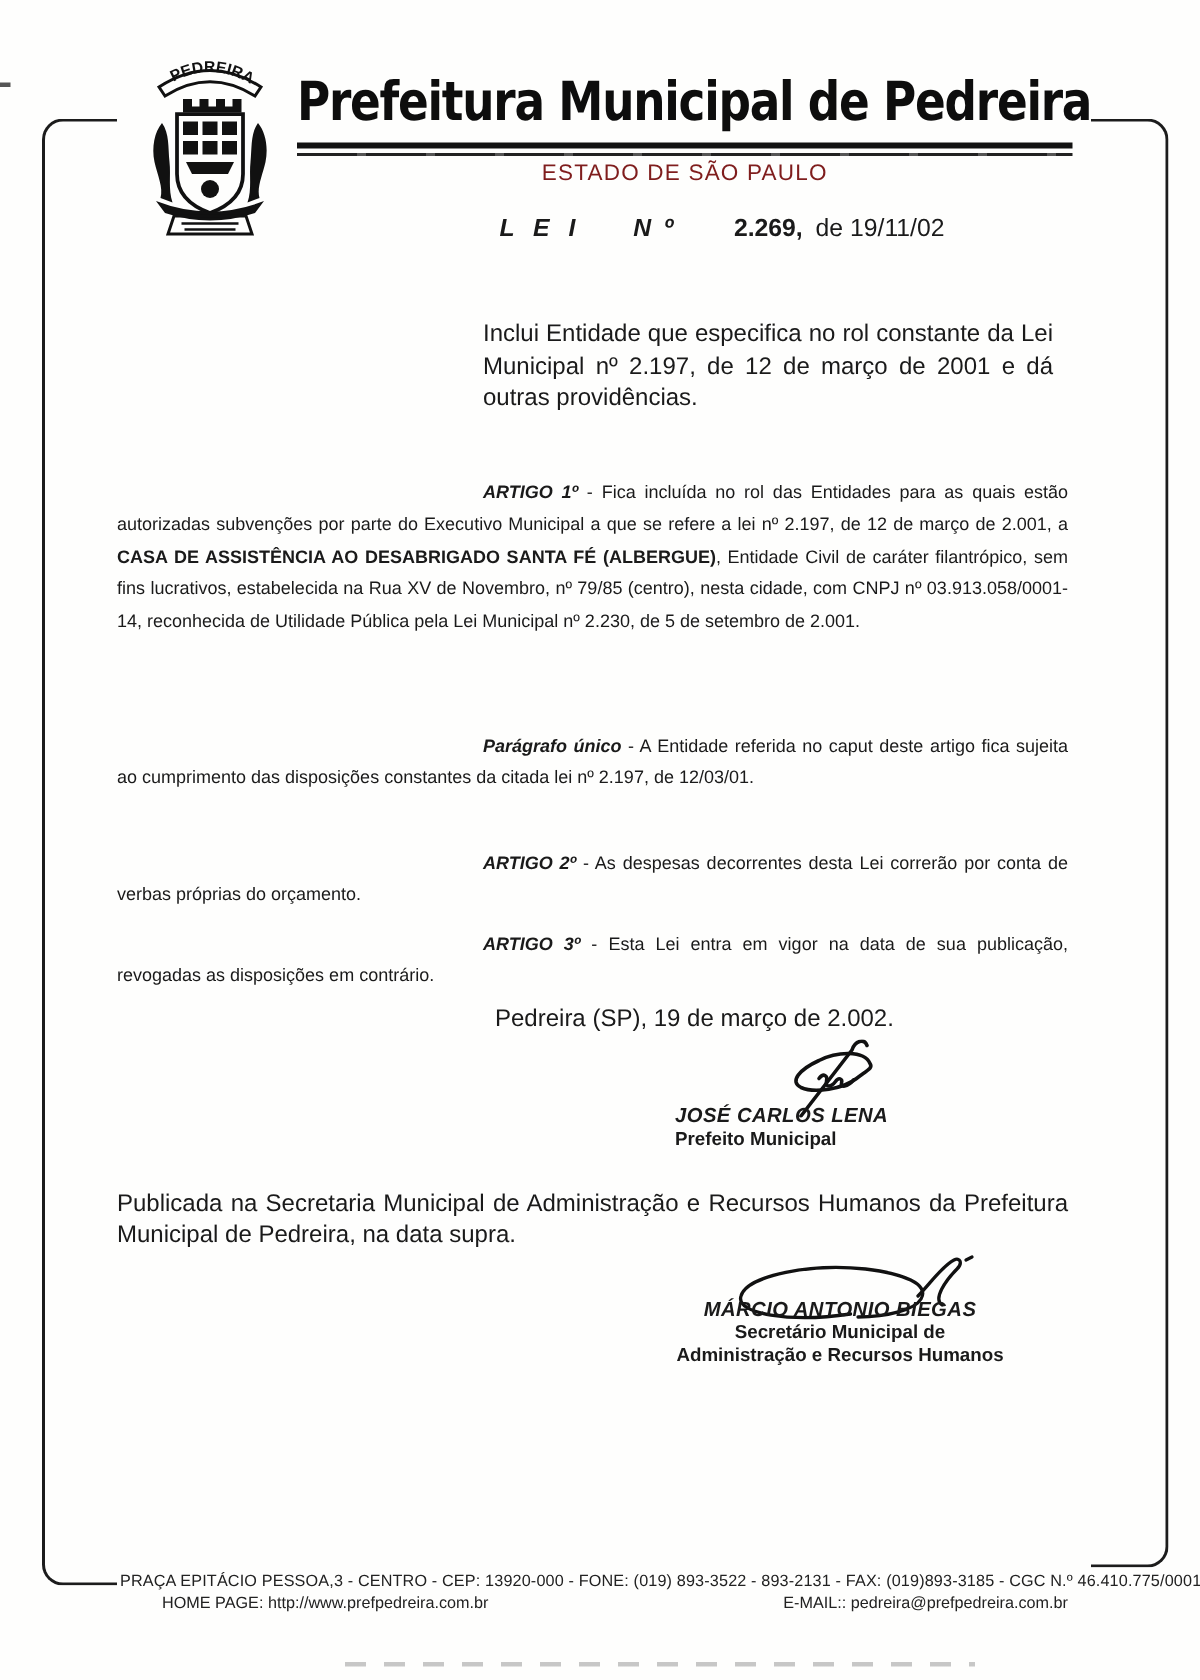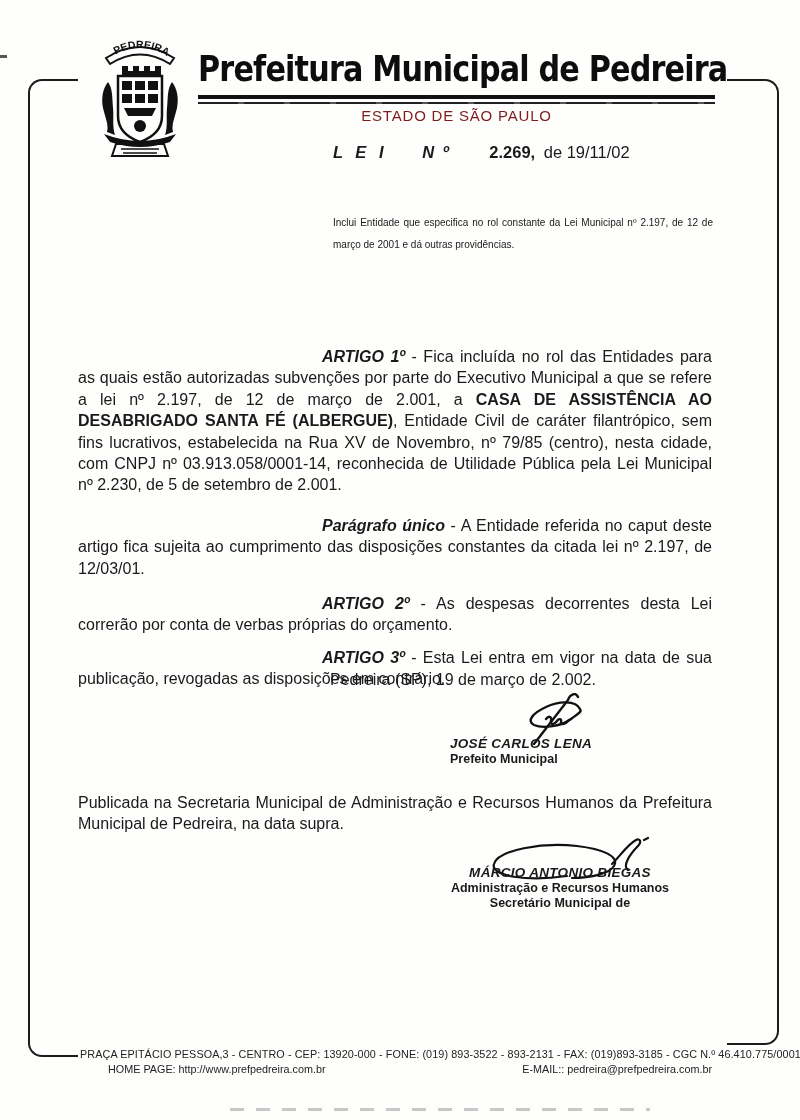--- a/index.html
+++ b/index.html
@@ -44,28 +44,27 @@
     font-size:15px; letter-spacing:0.8px; color:#7f1d1d;
   }
   .law-line { position:absolute; left:333px; top:143px; font-size:16.5px; white-space:nowrap; }
   .law-line .lei { font-weight:bold; font-style:italic; letter-spacing:4px; }
   .law-line .no  { font-weight:bold; font-style:italic; letter-spacing:2px; margin-left:30px; }
   .law-line .num { font-weight:bold; margin-left:34px; }
   .law-line .dt  { margin-left:4px; }
 
   
   .preamble {
-    position:absolute; left:333px; top:212px; width:380px;
-    font-size:10px; line-height:21.5px; text-align:justify;
+    position:absolute; left:322px; top:212px; width:380px;
+    font-size:16px; line-height:21.5px; text-align:justify;
   }
   .para {
     position:absolute; left:78px; width:634px;
-    font-size:16px; line-height:21.4px; text-align:justify;
+    font-size:12px; line-height:21.4px; text-align:justify;
     text-indent:244px;
-    margin-top:28px;
   }
   .p-art1 { top:318px; }
   .p-punico { top:487px; }
   .p-art2 { top:565px; }
   .p-art3 { top:619px; }
   .seg-bi { font-weight:bold; font-style:italic; }
   .seg-b  { font-weight:bold; }
 
   .dateline { position:absolute; left:330px; top:671px; font-size:16px; }
 
@@ -171,22 +170,22 @@
 
   <div class="publication">Publicada na Secretaria Municipal de Administração e Recursos Humanos da Prefeitura Municipal de Pedreira, na data supra.</div>
 
   <svg class="sig2-scribble" viewBox="0 0 190 46" fill="none" stroke="#111" stroke-width="2.2" stroke-linecap="round">
     <path d="M95,40 c-40,6 -77,0 -73,-12 c4,-14 48,-22 83,-18 c25,3 43,10 37,20 c-4,7 -22,12 -42,12"></path>
     <path d="M140,28 c8,-8 16,-20 24,-24 c4,-2 6,2 2,6 c-8,8 -16,20 -10,24"></path>
     <path d="M172,4 l4,-2"></path>
   </svg>
   <div class="sig2-block">
     <div class="sig-name">MÁRCIO ANTONIO BIEGAS</div>
+    <div class="sig-role">Secretário Municipal de</div>
     <div class="sig-role">Administração e Recursos Humanos</div>
-    <div class="sig-role">Secretário Municipal de</div>
   </div>
 
   <div class="footer-line1">PRAÇA EPITÁCIO PESSOA,3 - CENTRO - CEP: 13920-000 - FONE: (019) 893-3522 - 893-2131 - FAX: (019)893-3185 - CGC N.º 46.410.775/0001-36</div>
   <div class="footer-line2">
     <span class="home">HOME PAGE: http://www.prefpedreira.com.br</span>
     <span class="mail">E-MAIL:: pedreira@prefpedreira.com.br</span>
   </div>
 
 </div>
 

